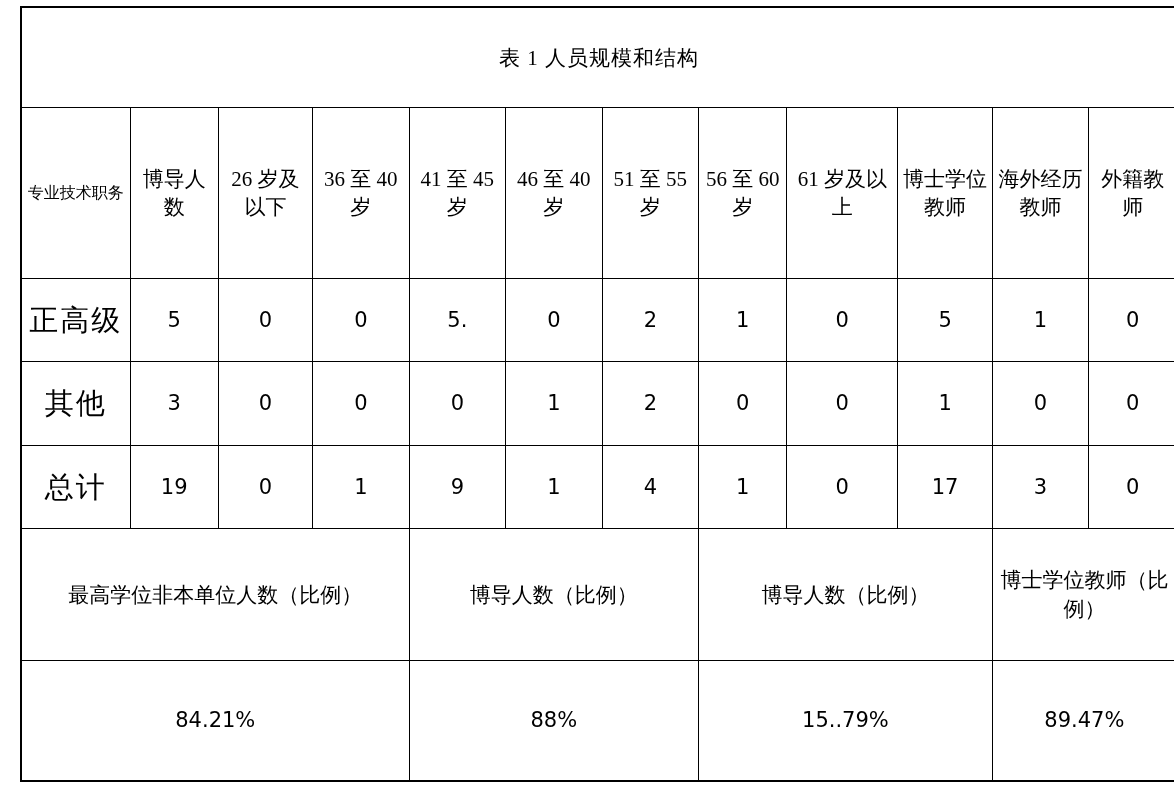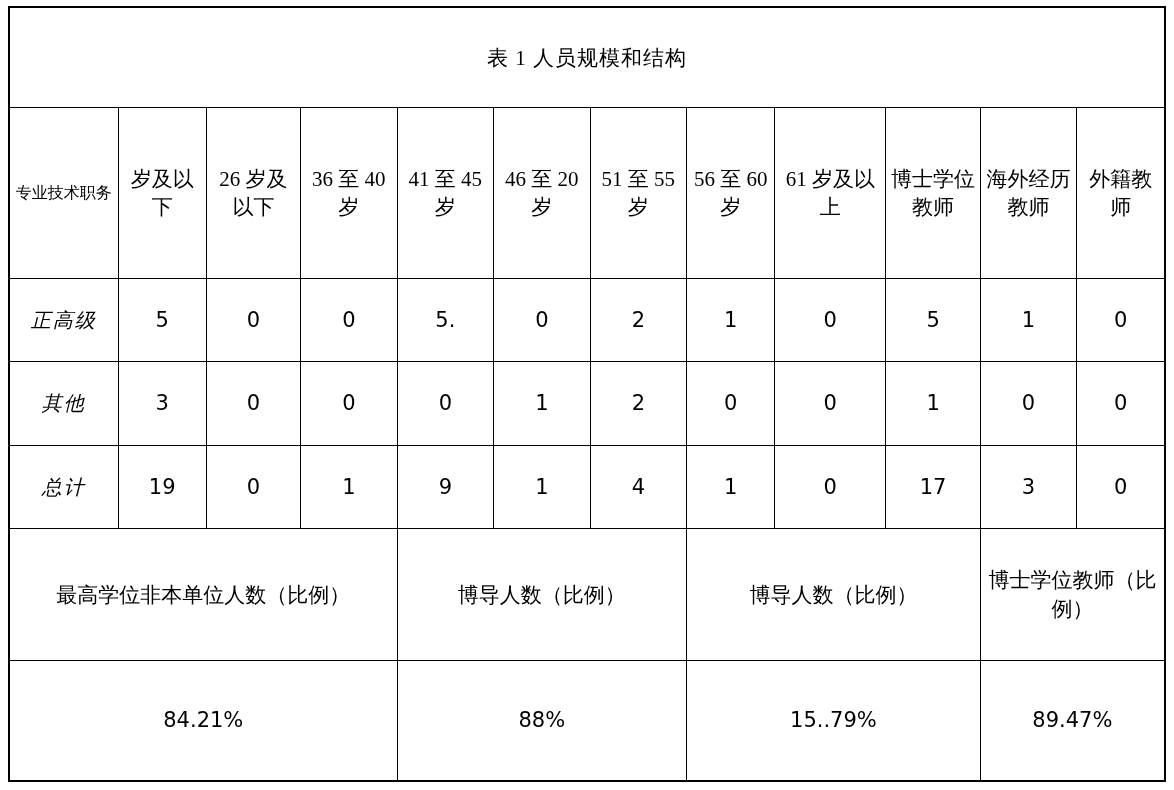--- a/index.html
+++ b/index.html
@@ -12,21 +12,21 @@
     height: 790px;
     font-family: "Liberation Serif", "DejaVu Serif", serif;
     color: #000000;
     overflow: hidden;
   }
   .page {
     position: relative;
     width: 1174px;
     height: 650px;
     box-sizing: border-box;
-    padding: 6px 8px 8px 8px;
+    padding: 6px 8px 8px 20px;
   }
   table.tbl {
     border-collapse: collapse;
     table-layout: fixed;
     width: 1158px;
     height: 776px;
     border: 2px solid #000;
   }
   table.tbl td {
     border: 1.6px solid #000;
@@ -54,23 +54,22 @@
     font-size: 16px;
   }
   
   .data td {
     height: 64px;
     font-size: 22px;
     font-family: "DejaVu Sans", "Liberation Sans", sans-serif;
   }
   .data td.rowlabel {
     font-family: "Liberation Serif", "DejaVu Serif", serif;
-    font-size: 20px;
+    font-size: 29px;
     letter-spacing: 2px;
-    font-style: italic;
   }
   
   .footlabel td {
     height: 104px;
     font-size: 22px;
     line-height: 1.45;
   }
   .footvalue td {
     height: 94px;
     font-size: 22px;
@@ -96,25 +95,25 @@
       <col style="width:92px">
       <col style="width:84px">
     </colgroup>
     <tbody>
       <tr>
         <td class="title-cell" colspan="12">表 1 人员规模和结构</td>
       </tr>
 
       <tr class="hdr">
         <td class="first">专业技术职务</td>
-        <td>岁及以下</td>
+        <td>博导人数</td>
         <td>26 岁及以下</td>
         <td>36 至 40 岁</td>
         <td>41 至 45 岁</td>
-        <td>46 至 20 岁</td>
+        <td>46 至 40 岁</td>
         <td>51 至 55 岁</td>
         <td>56 至 60 岁</td>
         <td>61 岁及以上</td>
         <td>博士学位教师</td>
         <td>海外经历教师</td>
         <td>外籍教师</td>
       </tr>
 
       <tr class="data">
         <td class="rowlabel">正高级</td>

